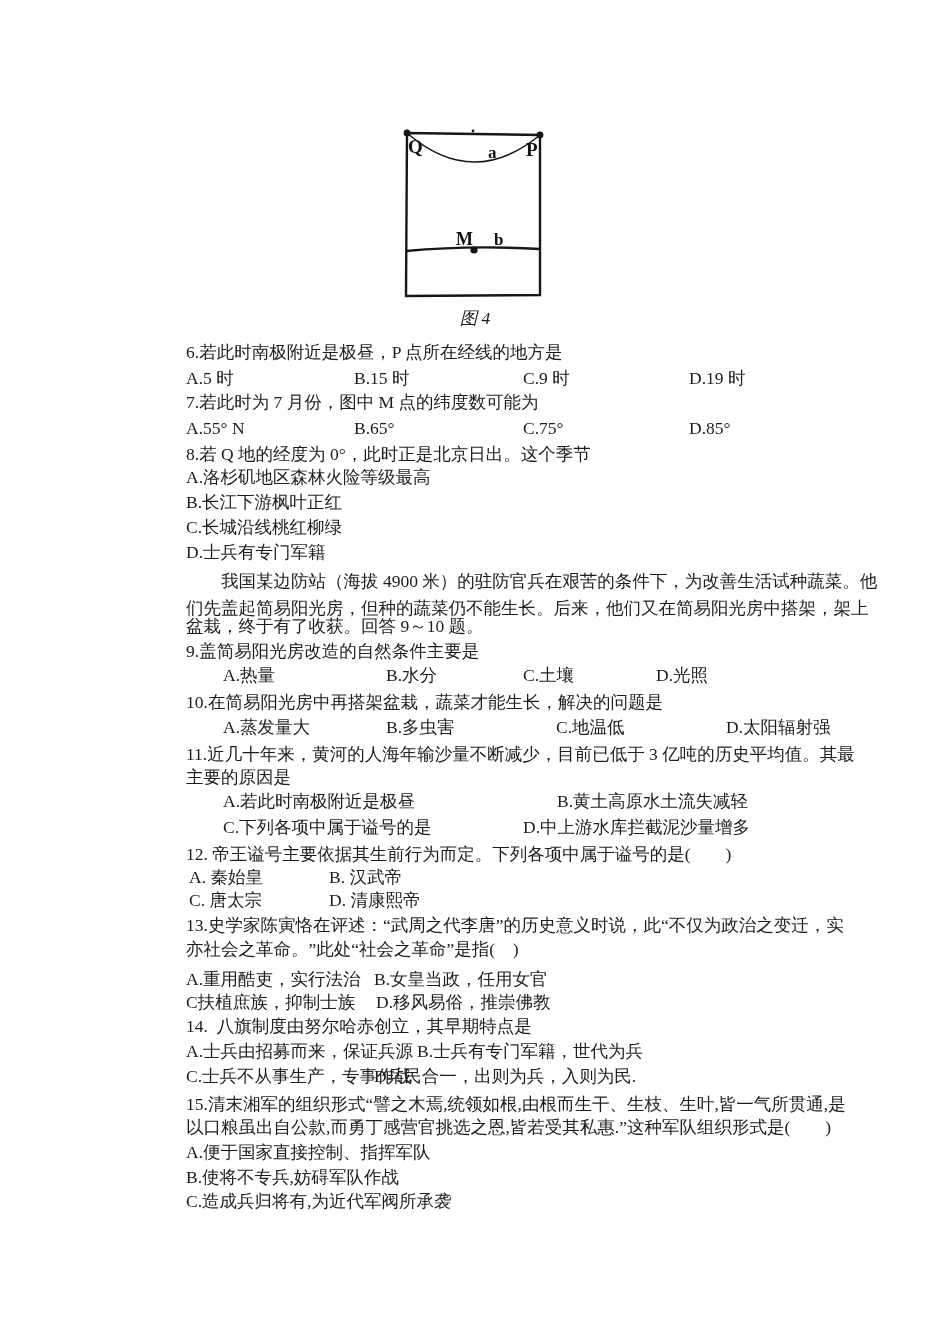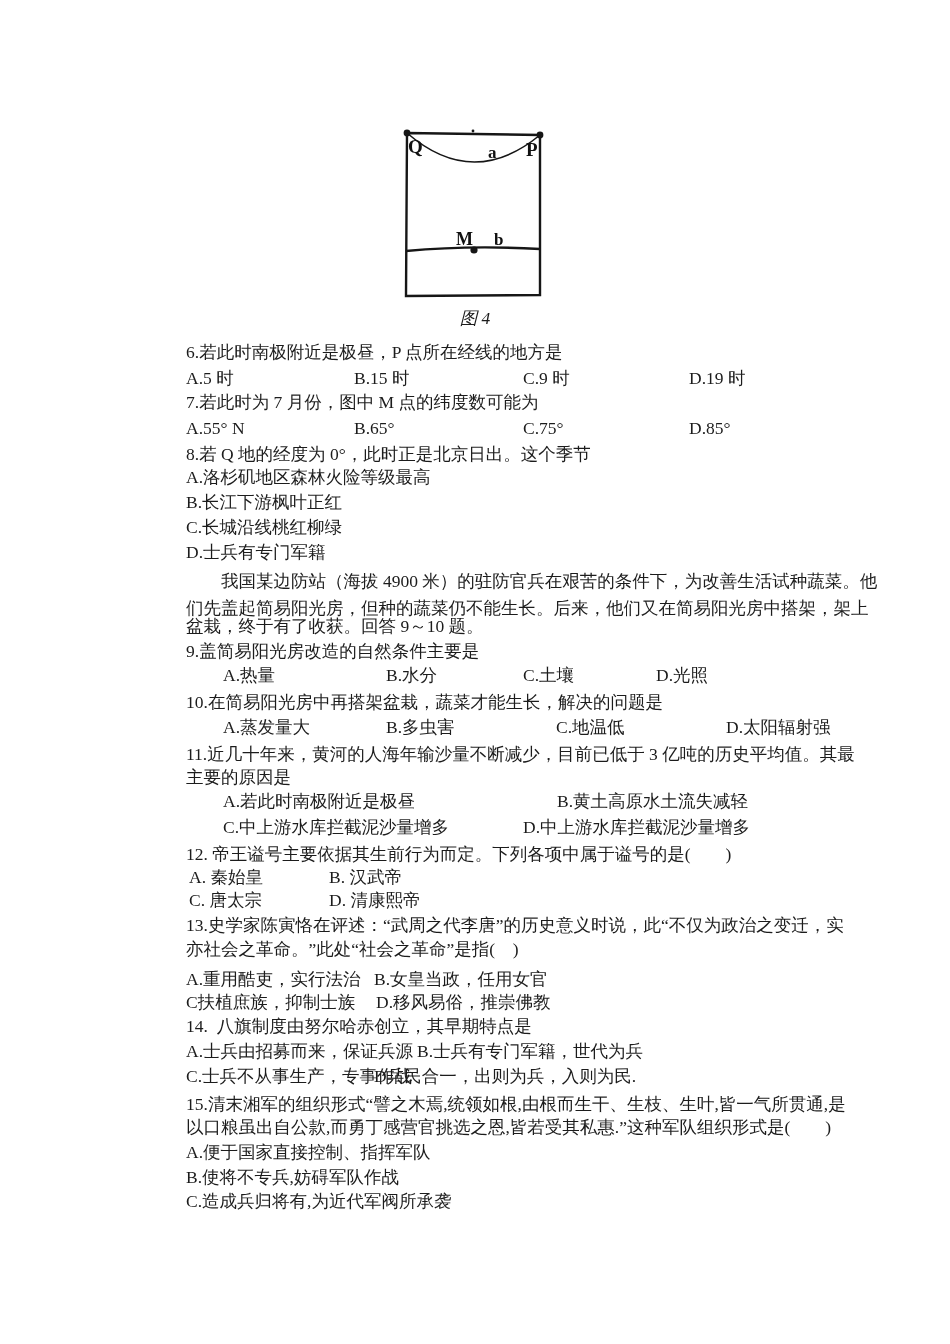--- a/index.html
+++ b/index.html
@@ -116,21 +116,21 @@
     <span class="opt" style="left:540px">D.太阳辐射强</span>
   </div>
 
   <div class="line" style="top:742px">11.近几十年来，黄河的人海年输沙量不断减少，目前已低于 3 亿吨的历史平均值。其最</div>
   <div class="line" style="top:765px">主要的原因是</div>
   <div class="line" style="top:789px">
     <span class="opt" style="left:37px">A.若此时南极附近是极昼</span>
     <span class="opt" style="left:371px">B.黄土高原水土流失减轻</span>
   </div>
   <div class="line" style="top:815px">
-    <span class="opt" style="left:37px">C.中上游水库拦截泥沙量增多</span>
+    <span class="opt" style="left:37px">C.下列各项中属于谥号的是</span>
     <span class="opt" style="left:337px">D.中上游水库拦截泥沙量增多</span>
   </div>
 
   <div class="line" style="top:842px">12. 帝王谥号主要依据其生前行为而定。下列各项中属于谥号的是(　　)</div>
   <div class="line" style="top:865px">
     <span class="opt" style="left:3px">A. 秦始皇</span>
     <span class="opt" style="left:143px">B. 汉武帝</span>
   </div>
   <div class="line" style="top:888px">
     <span class="opt" style="left:3px">C. 唐太宗</span>

